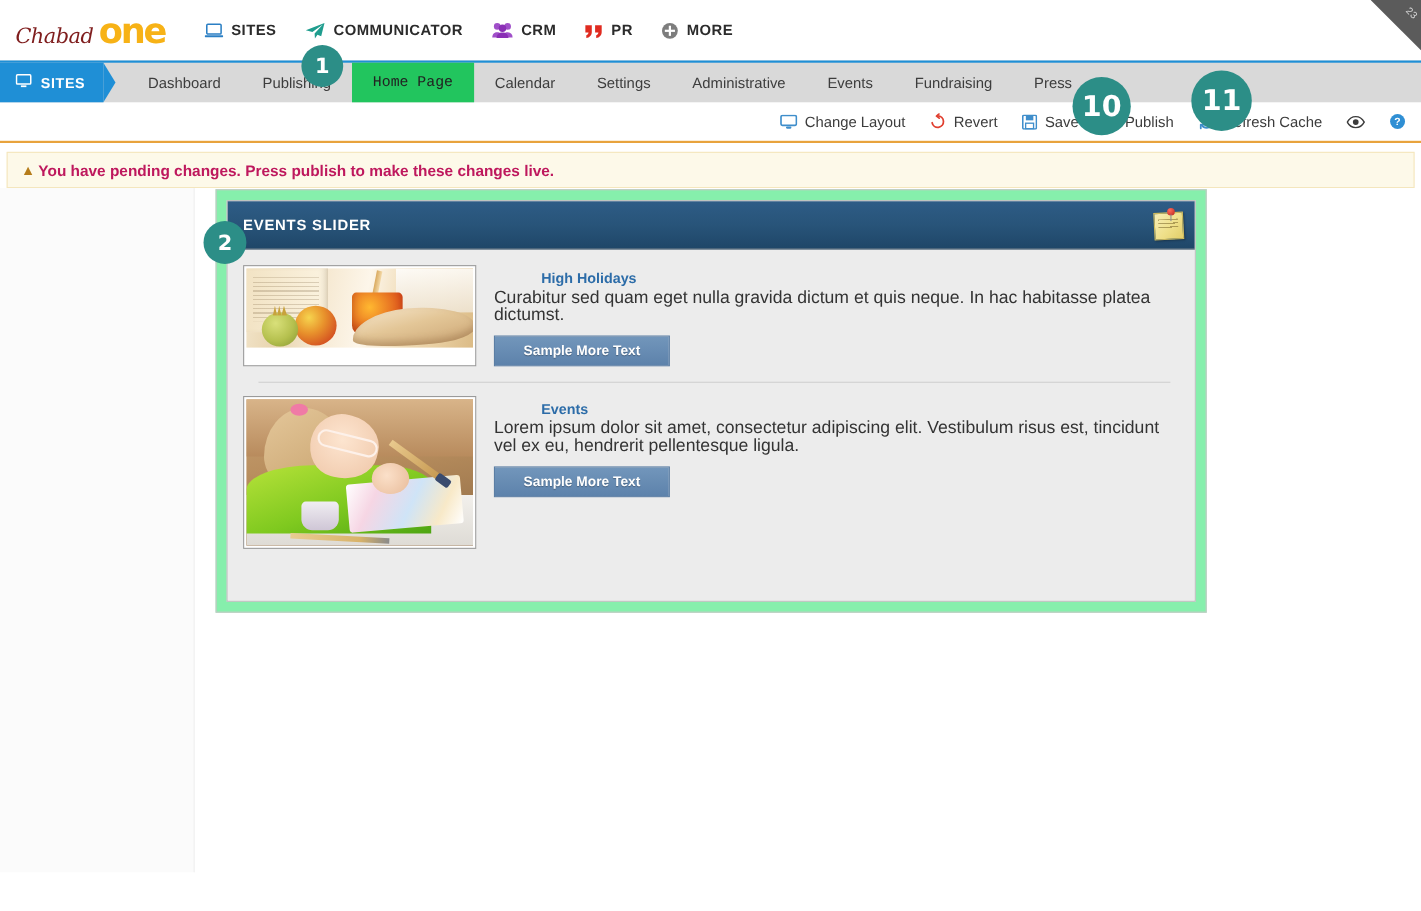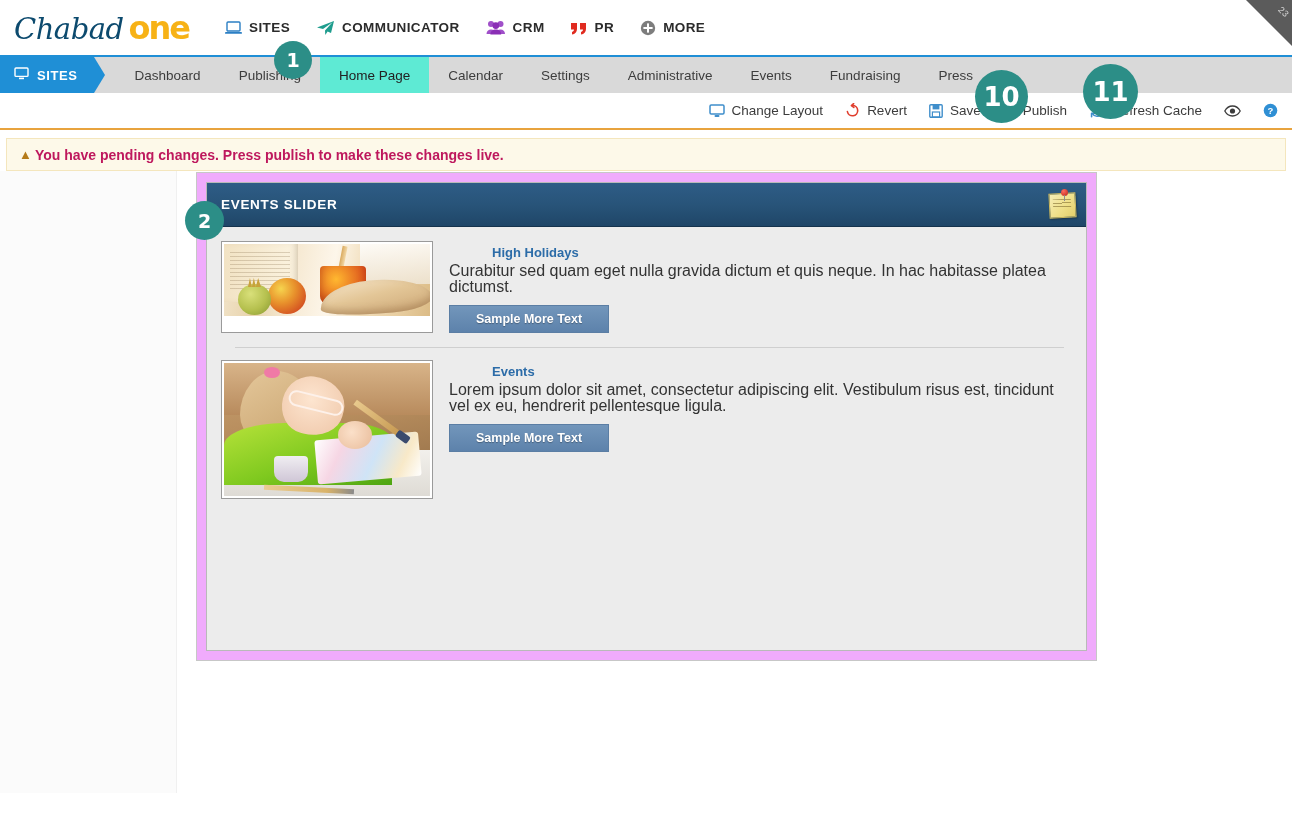--- a/index.html
+++ b/index.html
@@ -30,21 +30,21 @@
   }
 
   
   .masthead {
     position: relative; height: 55px; background: #ffffff;
     display: flex; align-items: center; padding-left: 14px;
   }
   .logo { display: flex; align-items: baseline; gap: 5px; user-select: none; }
   .logo .chabad {
     font-family: "DejaVu Serif", serif; font-style: italic;
-    font-size: 29px; color: #0c4a6e; letter-spacing: -0.5px;
+    font-size: 19px; color: #7f1d1d; letter-spacing: -0.5px;
   }
   .logo .one {
     font-family: "DejaVu Sans", sans-serif; font-weight: bold;
     font-size: 32px; color: #f7b216; letter-spacing: -2px;
   }
 
   .mainnav { display: flex; align-items: center; margin-left: 36px; gap: 26px; }
   .mainnav .navitem {
     display: flex; align-items: center; gap: 7px;
     font-size: 13.5px; font-weight: bold; color: #2b2b2b;
@@ -66,21 +66,21 @@
   .tab-sites .arrow {
     position: absolute; right: -11px; top: 0; width: 0; height: 0;
     border-top: 18px solid transparent; border-bottom: 18px solid transparent;
     border-left: 11px solid #1f8fd6;
   }
   .tabs { display: flex; align-items: stretch; margin-left: 22px; }
   .tab {
     display: flex; align-items: center; padding: 0 19px;
     font-size: 13.5px; color: #3d3d3d; cursor: pointer;
   }
-  .tab.active { background: #5eead4; color: #222; }
+  .tab.active { background: #22c55e; color: #222; font-family: Liberation Mono, monospace; }
 
   
   .toolbar {
     height: 37px; background: #ffffff; display: flex; align-items: center;
     justify-content: flex-end; gap: 22px; padding-right: 14px;
     border-bottom: 2px solid #e8a33d;
   }
   .tb-item {
     display: flex; align-items: center; gap: 7px;
     font-size: 13.5px; color: #3c3c3c; cursor: pointer;
@@ -97,22 +97,22 @@
   .alert .msg { color: #be185d; font-size: 14px; font-weight: bold; }
 
   
   .body-area { position: relative; height: 622px; background: #fff; }
   .left-rail {
     position: absolute; left: 0; top: 0; width: 177px; height: 622px;
     background: #fbfbfb; border-right: 1px solid #f0f0f0;
   }
 
   .canvas {
-    position: absolute; left: 196px; top: 1px; width: 901px; height: 489px;
-    background: #f0abfc; border: 1px solid #c7c7c7;
+    position: absolute; left: 196px; top: 1px; width: 901px; height: 385px;
+    background: #86efac; border: 1px solid #c7c7c7;
     padding: 9px; 
   }
   .module {
     width: 100%; height: 100%; border: 1px solid #b9b9b9;
     background: #ebebeb; display: flex; flex-direction: column;
   }
   .module-head {
     height: 44px; flex: 0 0 44px;
     background: linear-gradient(to bottom, #2e5c86 0%, #285479 50%, #1f4668 100%);
     display: flex; align-items: center; justify-content: space-between;

